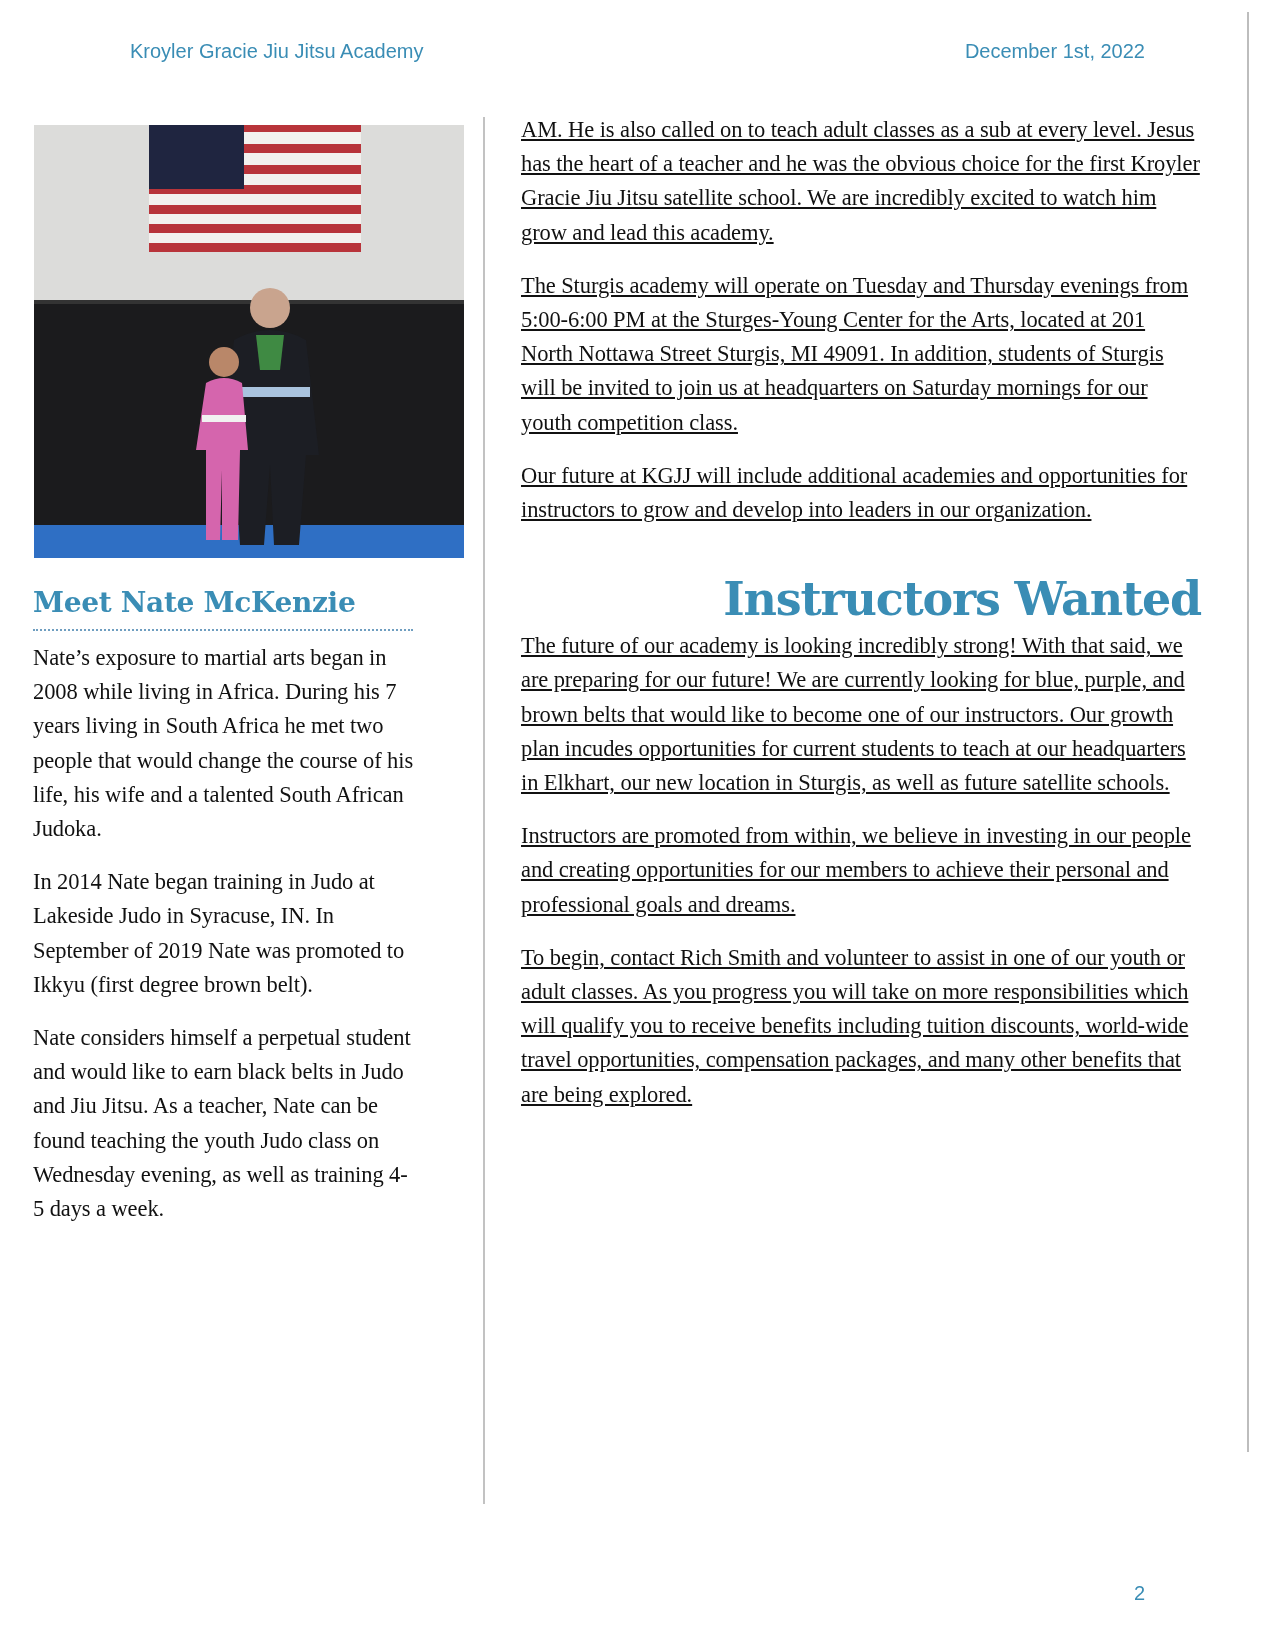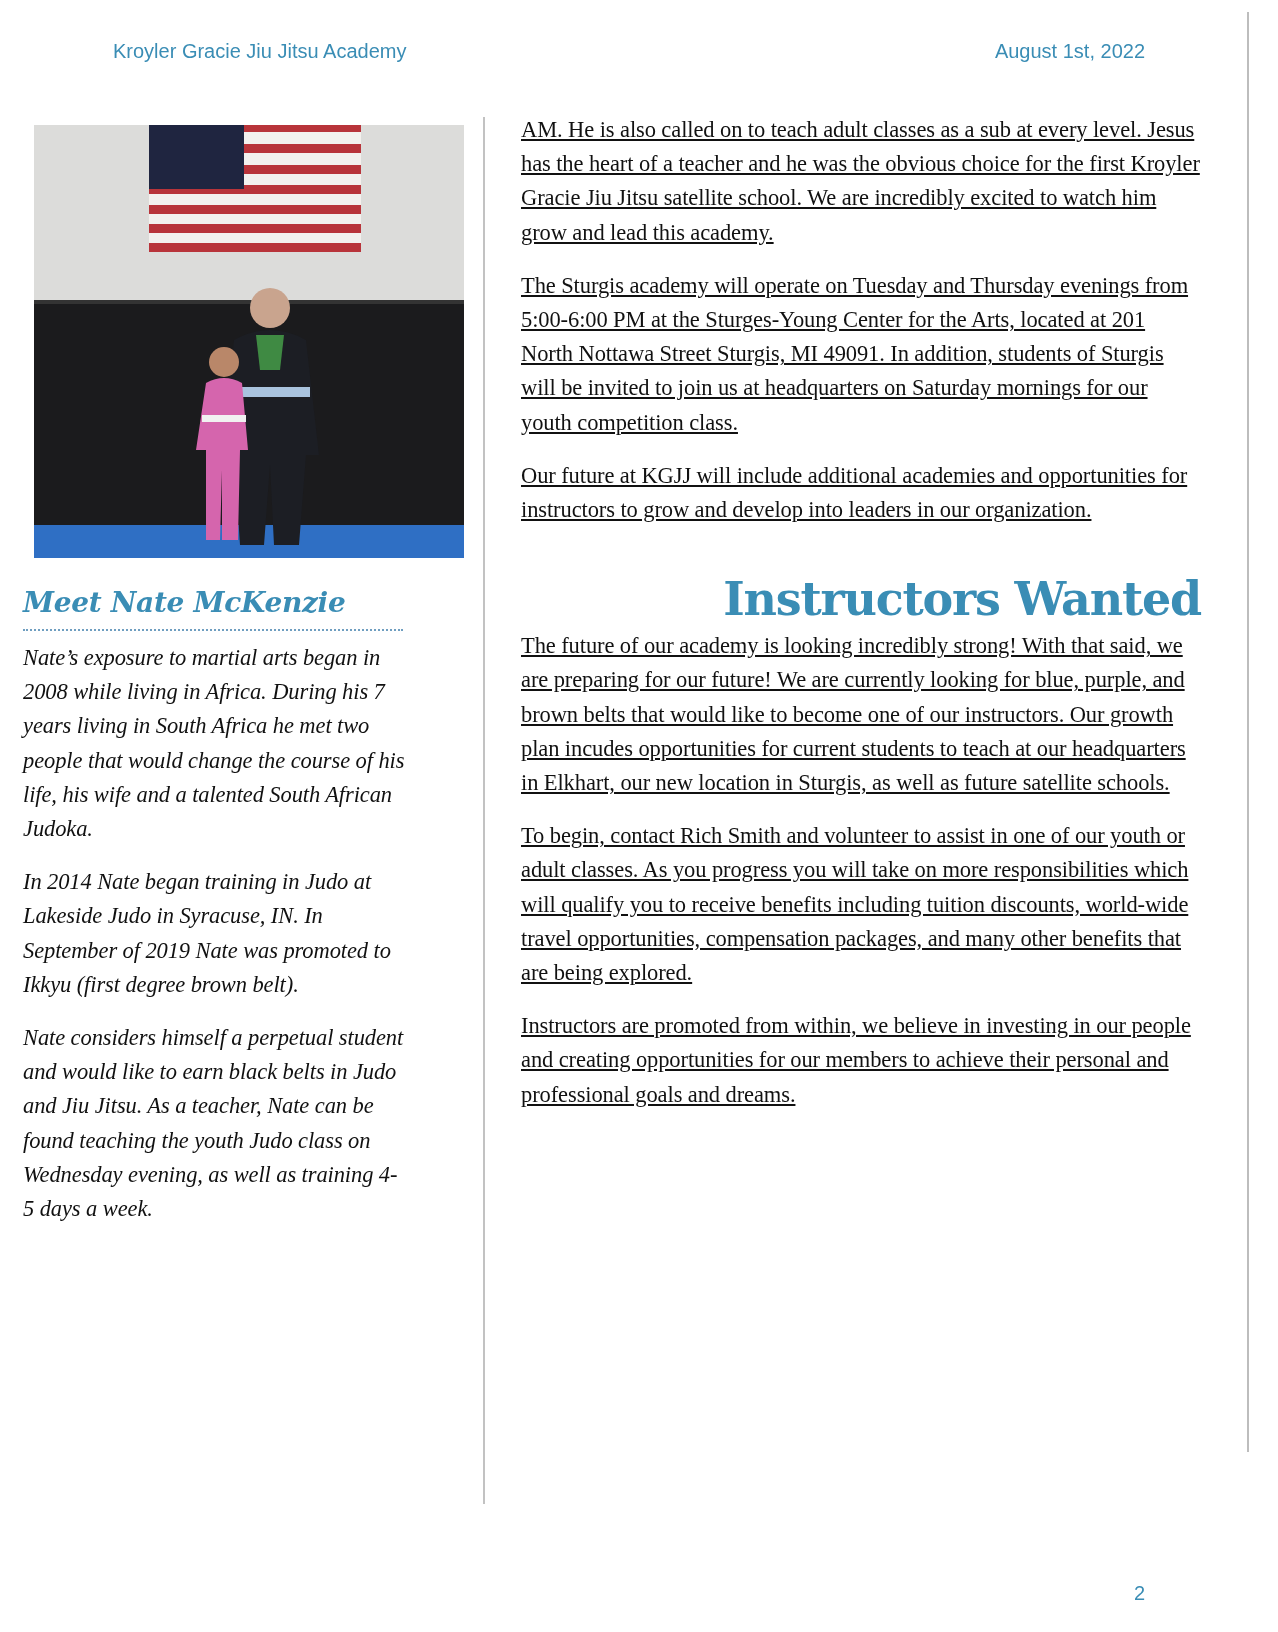--- a/index.html
+++ b/index.html
@@ -6,42 +6,42 @@
   body {
     width: 1278px; height: 1632px; position: relative; overflow: hidden;
     font-family: "Liberation Serif", "DejaVu Serif", serif;
     color: #111111;
   }
   .hdr {
     position: absolute; top: 40px;
     font-family: "Liberation Sans", "DejaVu Sans", sans-serif;
     font-size: 20px; color: #3a8db5;
   }
-  .hdr-left { left: 113px; }
+  .hdr-left { left: 130px; }
   .hdr-right { right: 133px; }
   .page-num {
     position: absolute; top: 1582px; right: 133px;
     font-family: "Liberation Sans", "DejaVu Sans", sans-serif;
     font-size: 20px; color: #3a8db5;
   }
   .edge-line {
     position: absolute; left: 1247px; top: 12px; width: 2px; height: 1440px;
     background: #bdbdbd;
   }
   .col-divider {
     position: absolute; left: 483px; top: 117px; width: 2px; height: 1387px;
     background: #c2c2c2;
   }
   .photo {
     position: absolute; left: 34px; top: 125px; width: 430px; height: 433px;
     overflow: hidden; background: #d9dad8;
   }
   .photo svg { display: block; }
   .left-col {
-    position: absolute; left: 23px; top: 585px; width: 385px; font-style: italic;
+    position: absolute; left: 33px; top: 585px; width: 385px;
   }
   .side-title {
     font-family: "DejaVu Serif", serif; font-weight: bold;
     font-size: 28px; color: #3a8db5; margin: 0; line-height: 36px;
     letter-spacing: -0.3px;
   }
   .dotted {
     margin-top: 8px; margin-bottom: 10px; width: 380px; height: 0;
     border-top: 2px dotted #6f9ec0;
   }
@@ -56,21 +56,21 @@
   .big-title {
     font-family: "DejaVu Serif", serif; font-weight: bold;
     font-size: 46px; line-height: 52px; color: #3a8db5;
     margin: 46px 0 4px 0; letter-spacing: -1.2px; text-align: right;
   }
 </style>
 </head>
 <body>
 
 <div class="hdr hdr-left">Kroyler Gracie Jiu Jitsu Academy</div>
-<div class="hdr hdr-right">August 1st, 2022</div>
+<div class="hdr hdr-right">December 1st, 2022</div>
 
 <div class="edge-line"></div>
 <div class="col-divider"></div>
 
 <div class="photo">
   <svg width="430" height="433" viewBox="0 0 430 433">
 
     <rect x="0" y="0" width="430" height="433" fill="#dcdcda"></rect>
 
     <g>
@@ -108,17 +108,17 @@
   <p class="para">In 2014 Nate began training in Judo at Lakeside Judo in Syracuse, IN.  In September of 2019 Nate was promoted to Ikkyu (first degree brown belt).</p>
   <p class="para">Nate considers himself a perpetual student and would like to earn black belts in Judo and Jiu Jitsu.  As a teacher, Nate can be found teaching the youth Judo class on Wednesday evening, as well as training 4-5 days a week.</p>
 </div>
 
 <div class="right-col">
   <p class="para">AM. He is also called on to teach adult classes as a sub at every level.  Jesus has the heart of a teacher and he was the obvious choice for the first Kroyler Gracie Jiu Jitsu satellite school.  We are incredibly excited to watch him grow and lead this academy.</p>
   <p class="para">The Sturgis academy will operate on Tuesday and Thursday evenings from 5:00-6:00 PM at the Sturges-Young  Center for the Arts, located at 201 North Nottawa Street Sturgis, MI 49091.  In addition, students of Sturgis will be invited to join us at headquarters on Saturday mornings for our youth competition class.</p>
   <p class="para">Our future at KGJJ will include additional academies and opportunities for instructors to grow and develop into leaders in our organization.</p>
   <h1 class="big-title">Instructors Wanted</h1>
   <p class="para">The future of our academy is looking incredibly strong!  With that said, we are preparing for our future!  We are currently looking for blue, purple, and brown belts that would like to become one of our instructors.  Our growth plan incudes opportunities for current students to teach at our headquarters in Elkhart, our new location in Sturgis, as well as future satellite schools.</p>
+  <p class="para">Instructors are promoted from within, we believe in investing in our people and creating opportunities for our members to achieve their personal and professional goals and dreams.</p>
   <p class="para">To begin, contact Rich Smith and volunteer to assist in one of our youth or adult classes.  As you progress you will take on more responsibilities which will qualify you to receive benefits including tuition discounts, world-wide travel opportunities, compensation packages, and many other benefits that are being explored.</p>
-  <p class="para">Instructors are promoted from within, we believe in investing in our people and creating opportunities for our members to achieve their personal and professional goals and dreams.</p>
 </div>
 
 <div class="page-num">2</div>
 
 </body></html>

